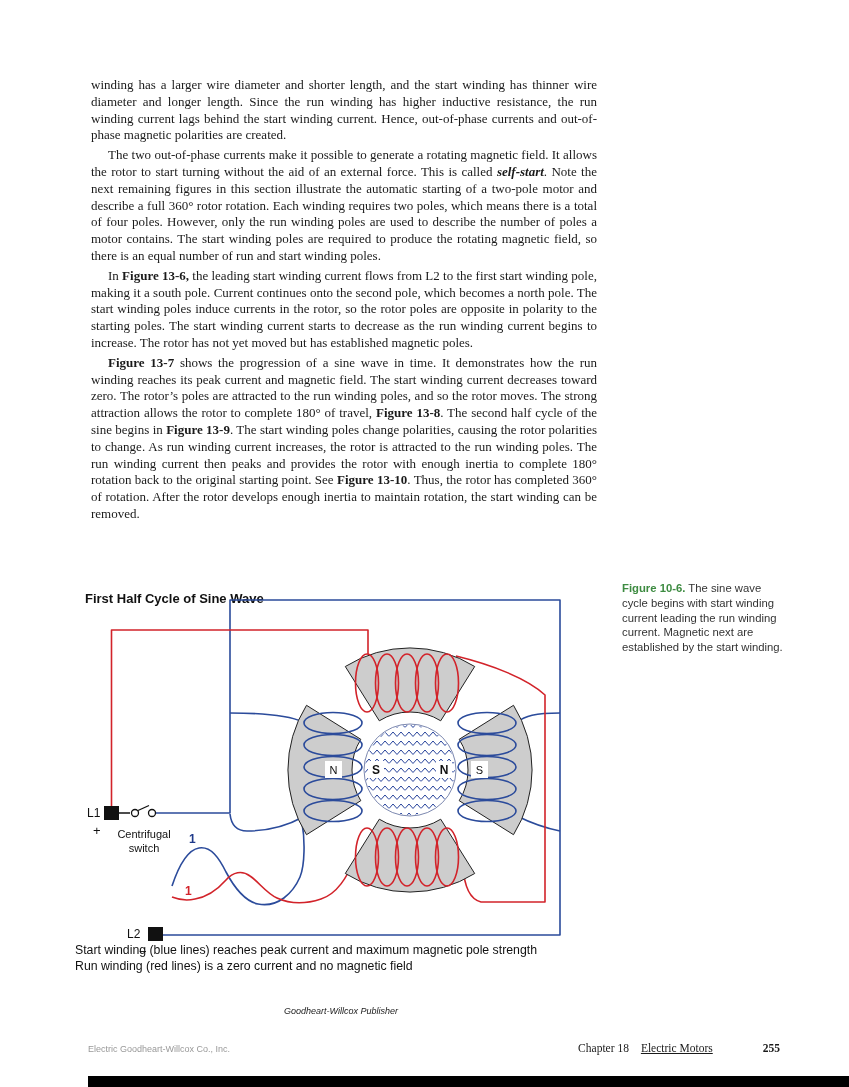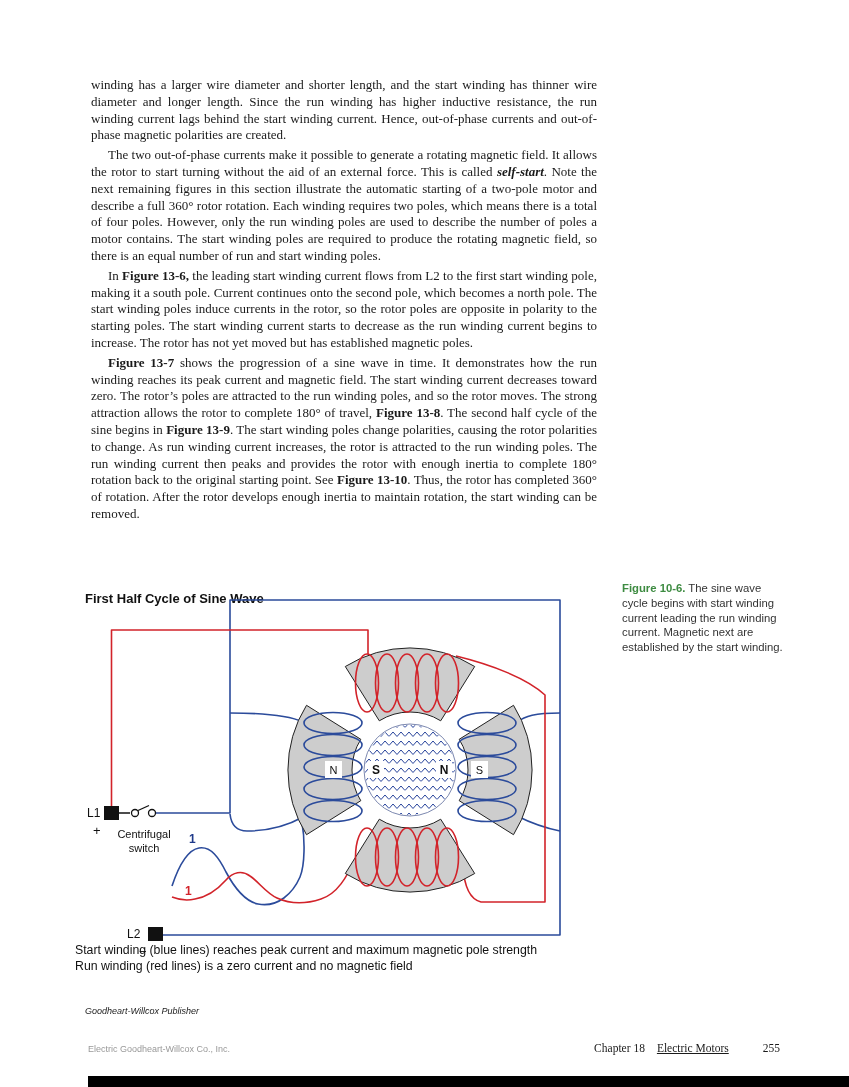--- a/index.html
+++ b/index.html
@@ -7,31 +7,31 @@
         font-family:"Liberation Serif", serif;color:#1a1a1a;}
   .body-text{position:absolute;left:88px;top:74px;width:512px;
              font:13px/16.8px "Liberation Serif", serif;text-align:justify;color:#1a1a1a;}
   .body-text p{margin:3px;}
   .body-text p.indent{text-indent:17px;}
   .figure-title{position:absolute;left:85px;top:583px;width:520px;text-align:left;
                 font-family:"Liberation Sans", sans-serif;font-weight:bold;font-size:13px;color:#111;margin-top:8px;}
   .diagram{position:absolute;left:85px;top:595px;}
   .fig-caption{position:absolute;left:75px;top:942px;width:540px;text-align:left;
                font-family:"Liberation Sans", sans-serif;font-size:12.3px;line-height:16px;color:#111;}
-  .credit{position:absolute;left:85px;top:1006px;width:512px;text-align:left;
+  .credit{position:absolute;left:85px;top:1006px;width:512px;text-align:center;
           font-family:"Liberation Sans", sans-serif;font-style:italic;font-size:9px;color:#222;}
   .margin-caption{position:absolute;left:622px;top:581px;width:164px;
                   font-family:"Liberation Sans", sans-serif;font-size:11.3px;line-height:14.8px;color:#333;}
   .margin-caption .fig-label{color:var(--figure-green,#3d8b41);font-weight:bold;}
   .footer-left{position:absolute;left:88px;top:1044px;font-family:"Liberation Sans", sans-serif;
                font-size:9px;color:#999;}
   .footer-right{position:absolute;right:69px;top:1042px;font-family:"Liberation Serif", serif;
                 font-size:11.5px;color:#1a1a1a;text-align:right;}
   .footer-right .sp{margin-left:12px;text-decoration:underline;}
-  .footer-right .pageno{margin-left:34px;font-weight:normal;}
+  .footer-right .pageno{margin-left:50px;font-weight:bold;}
   .bottom-bar{position:absolute;left:88px;right:0;top:1076px;height:11px;background:#000;}
   svg text{font-family:"Liberation Sans", sans-serif;}
 </style>
 </head>
 <body>
 
 <div class="page">
 
   <div class="body-text">
       <p class="para"><span>winding has a larger wire diameter and shorter length, and the start winding has thinner wire diameter and longer length. Since the run winding has higher inductive resistance, the run winding current lags behind the start winding current. Hence, out-of-phase currents and out-of-phase magnetic polarities are created.</span></p>

